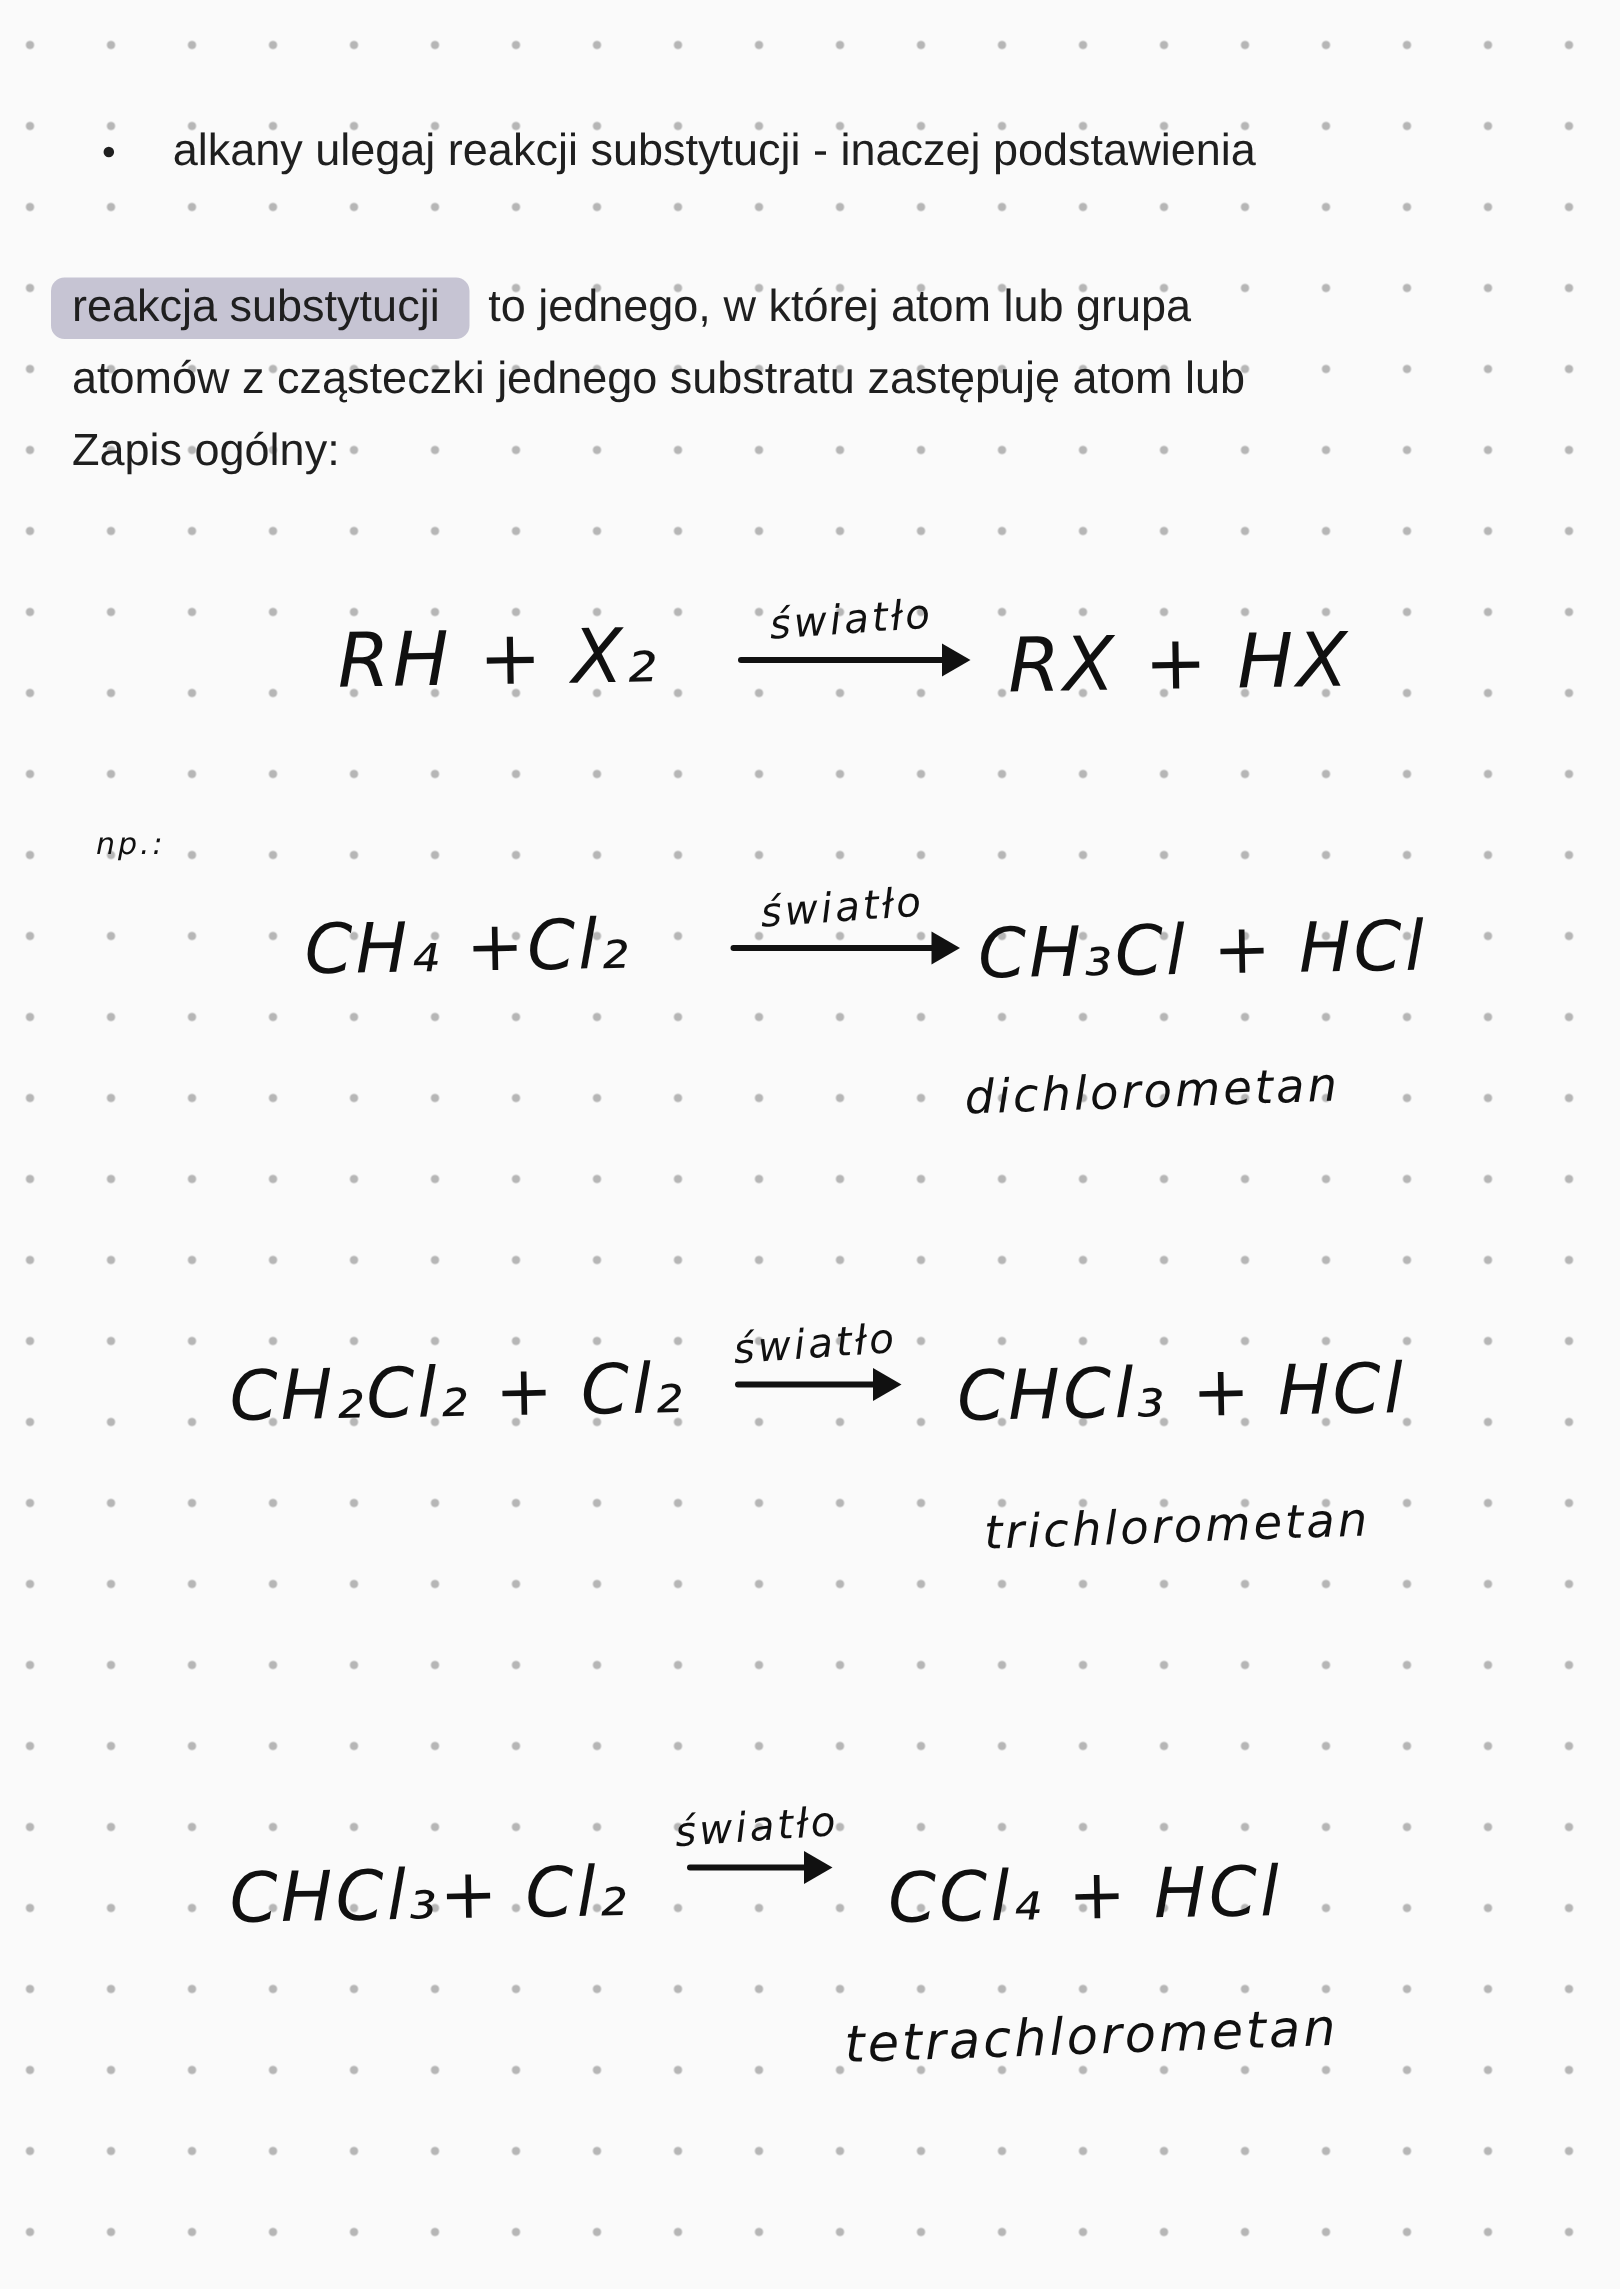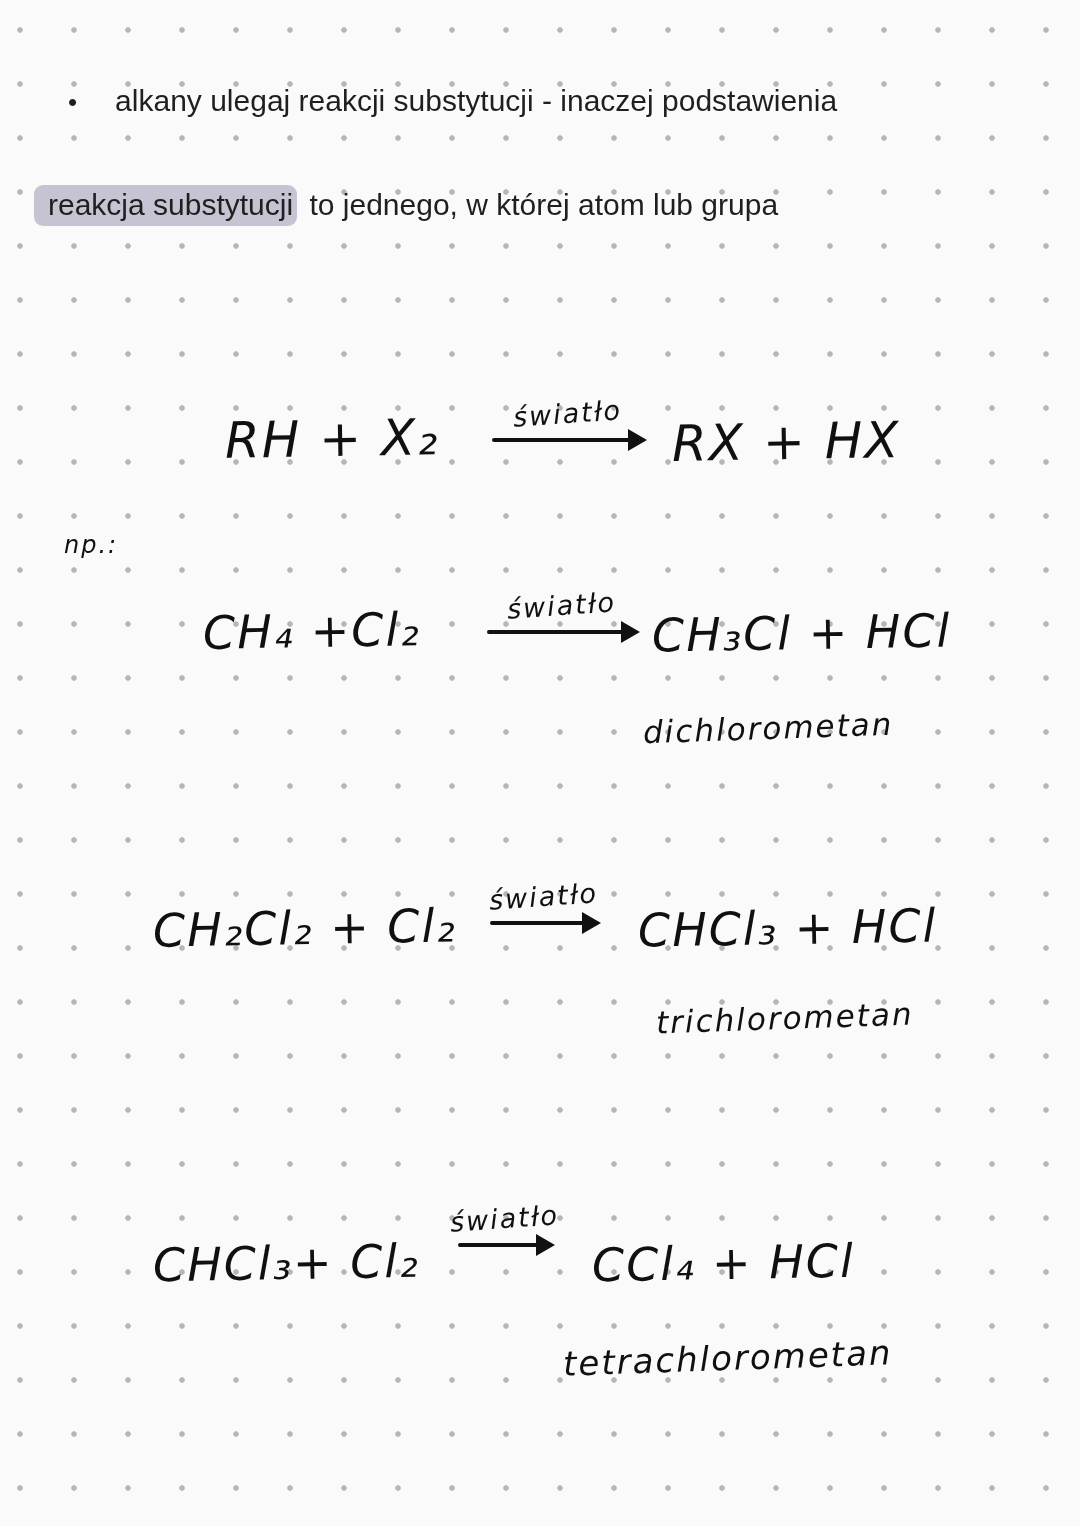--- a/index.html
+++ b/index.html
@@ -28,34 +28,34 @@
     position: absolute;
     top: 181px; left: 48px;
     width: 980px;
     font-size: 30px;
     line-height: 48px;
   }
   .para-line { white-space: nowrap; }
   .highlight {
     background: #c6c4d3;
     border-radius: 9px;
-    padding: 3px 4px 5px 14px;
+    padding: 3px 20px 5px 14px;
     margin-left: -14px;
     margin-right: 4px;
   }
   
   .hand {
     font-family: "DejaVu Sans", sans-serif;
     font-style: italic;
     color: #101010;
     letter-spacing: 2px;
     white-space: nowrap;
   }
   .formula { position: absolute; transform: rotate(-1deg); }
-  .np { position: absolute; left: 64px; top: 531px; font-size: 24px; }
+  .np { position: absolute; left: 64px; top: 550px; font-size: 20px; }
   .product { position: absolute; font-size: 31px; transform: rotate(-2deg); }
   .arrow {
     position: absolute;
     display: flex;
     flex-direction: column;
     align-items: center;
     gap: 9px;
   }
   .cond { font-size: 27px; transform: rotate(-4deg); }
   .line {
@@ -102,20 +102,22 @@
   <div class="bullet-line">
     <span class="bullet">•</span>
     <span>alkany ulegaj reakcji substytucji - inaczej podstawienia</span>
   </div>
 
   <div class="paragraph">
     <div class="para-line">
       <span class="highlight">reakcja substytucji</span>
       <span>to jednego, w której atom lub grupa</span>
     </div>
+    <div class="para-line">atomów z cząsteczki jednego substratu zastępuję atom lub</div>
+    <div class="para-line">Zapis ogólny:</div>
   </div>
 
   <div class="formula hand eq1-left">RH + X₂</div>
   <div class="arrow eq1-arrow">
     <span class="cond hand">światło</span>
     <span class="line"></span>
   </div>
   <div class="formula hand eq1-right">RX + HX</div>
 
   <div class="np hand">np.:</div>

